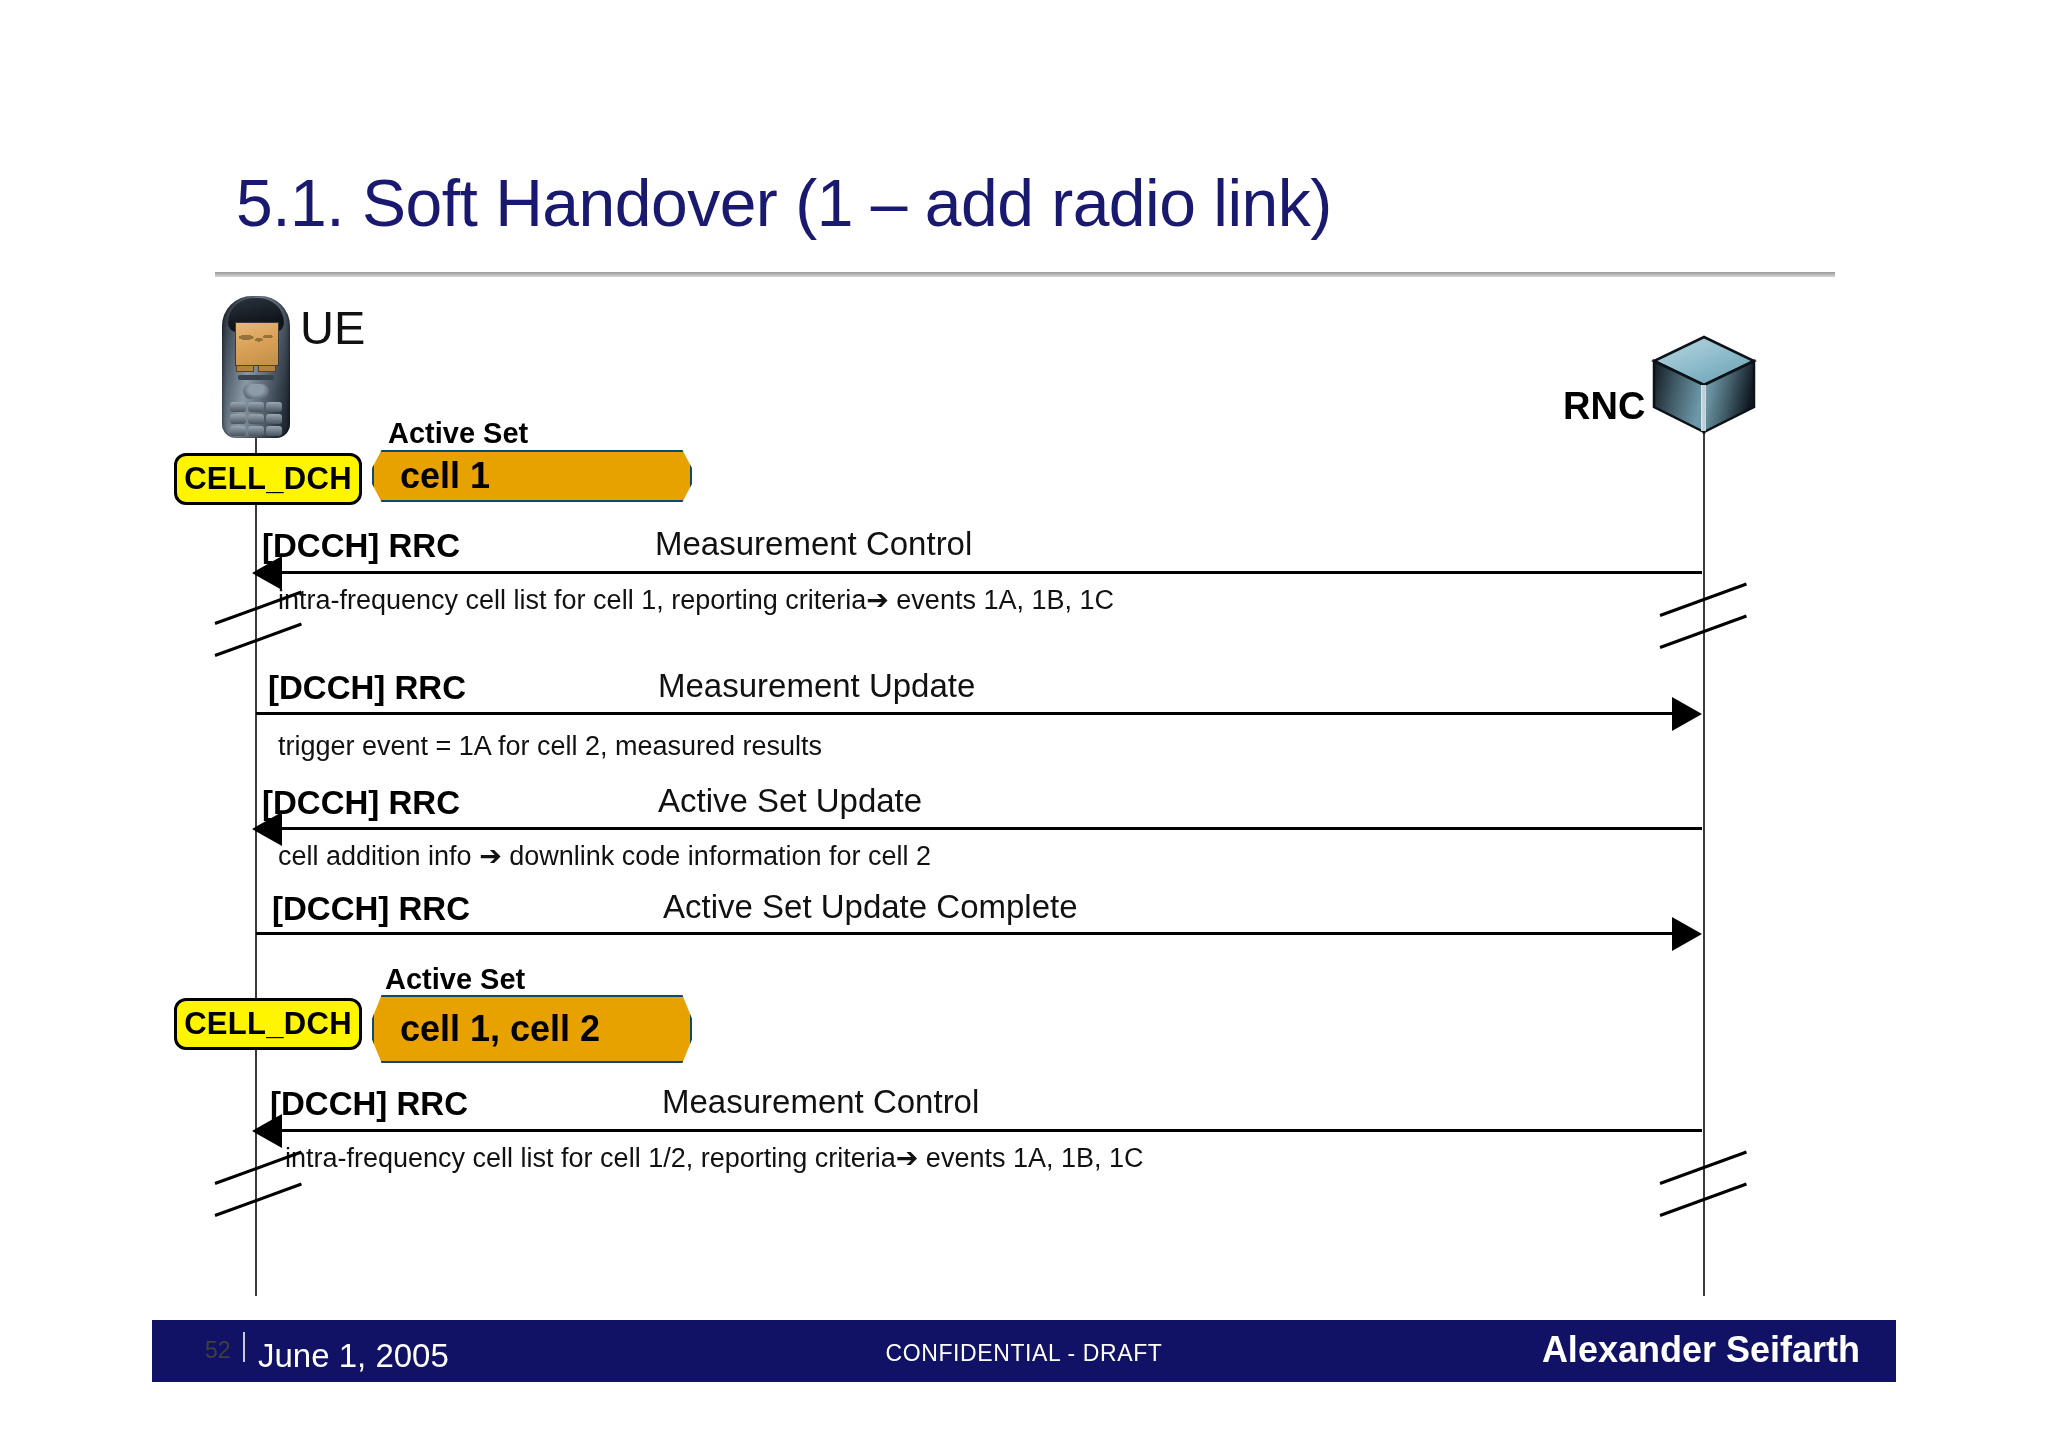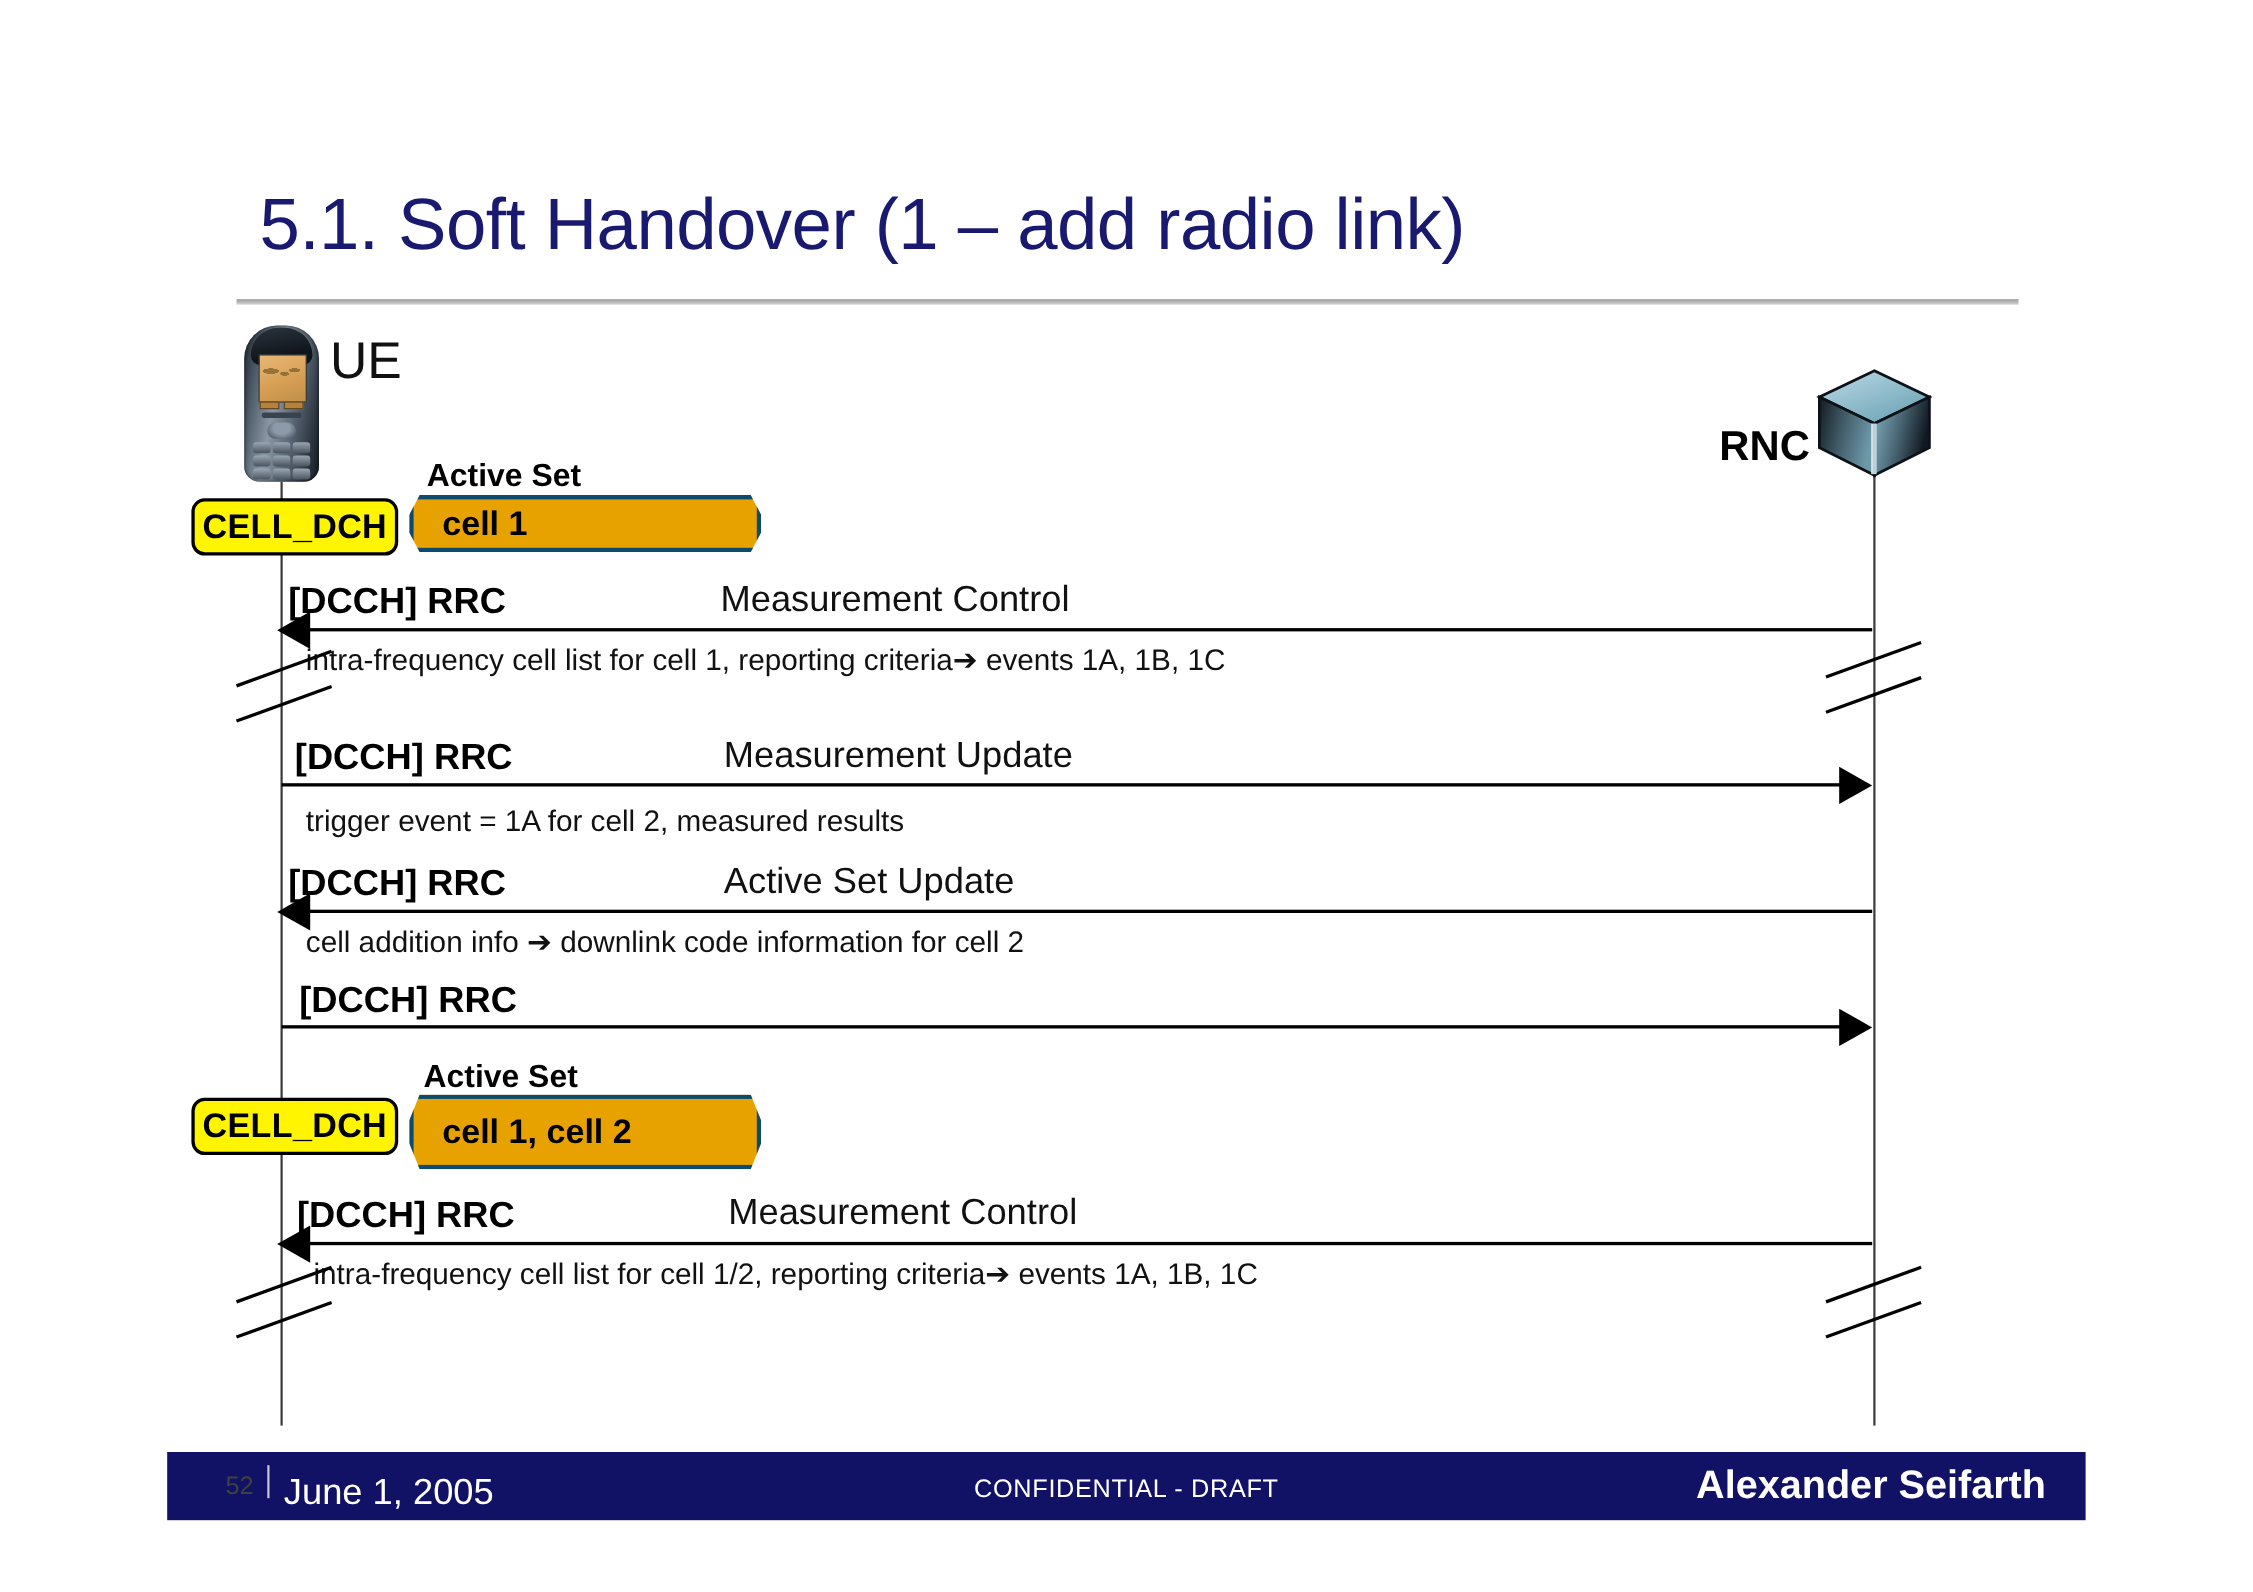--- a/index.html
+++ b/index.html
@@ -95,25 +95,25 @@
     font-size:31px;font-weight:700;color:#000000;
     display:flex;align-items:center;justify-content:center;
     letter-spacing:.3px;
   }
   .active-set-cap{
     position:absolute;font-size:29px;font-weight:700;color:#000000;
   }
   .active-set-box{
     position:absolute;
     background:#E8A200;
-    border:4px solid #0c4a6e;
+    border:2px solid #0c4a6e;
     clip-path:polygon(3% 0%, 97% 0%, 100% 35%, 100% 65%, 97% 100%,
                       3% 100%, 0% 65%, 0% 35%);
     display:flex;align-items:center;
-    font-size:31px;font-weight:700;color:#000000;
+    font-size:36px;font-weight:700;color:#000000;
     padding-left:26px;box-sizing:border-box;
   }
 
   
   .msg-proto{
     position:absolute;font-size:33px;font-weight:700;color:#000000;
     white-space:nowrap;
   }
   .msg-name{
     position:absolute;font-size:33px;font-weight:400;color:#111111;
@@ -254,20 +254,21 @@
   <div class="arrow-r" style="left:1672px; top:697px;"></div>
   <div class="msg-sub" style="left:278px; top:731px;">trigger event = 1A for cell 2, measured results</div>
 
   <div class="msg-proto" style="left:262px; top:784px;">[DCCH] RRC</div>
   <div class="msg-name" style="left:658px; top:782px;">Active Set Update</div>
   <div class="msg-line" style="left:262px; top:827px; width:1440px;"></div>
   <div class="arrow-l" style="left:252px; top:812px;"></div>
   <div class="msg-sub" style="left:278px; top:840px;">cell addition info ➔ downlink code information for cell 2</div>
 
   <div class="msg-proto" style="left:272px; top:890px;">[DCCH] RRC</div>
+  <div class="msg-name" style="left:663px; top:888px;">Active Set Update Complete</div>
   <div class="msg-line" style="left:256px; top:932px; width:1432px;"></div>
   <div class="arrow-r" style="left:1672px; top:917px;"></div>
 
   <div class="active-set-cap" style="left:385px; top:963px;">Active Set</div>
   <div class="cell-dch" style="left:174px; top:998px; width:182px; height:46px;">CELL_DCH</div>
   <div class="active-set-box" style="left:372px; top:995px; width:320px; height:68px;">cell 1, cell 2</div>
 
   <div class="msg-proto" style="left:270px; top:1085px;">[DCCH] RRC</div>
   <div class="msg-name" style="left:662px; top:1083px;">Measurement Control</div>
   <div class="msg-line" style="left:262px; top:1129px; width:1440px;"></div>

